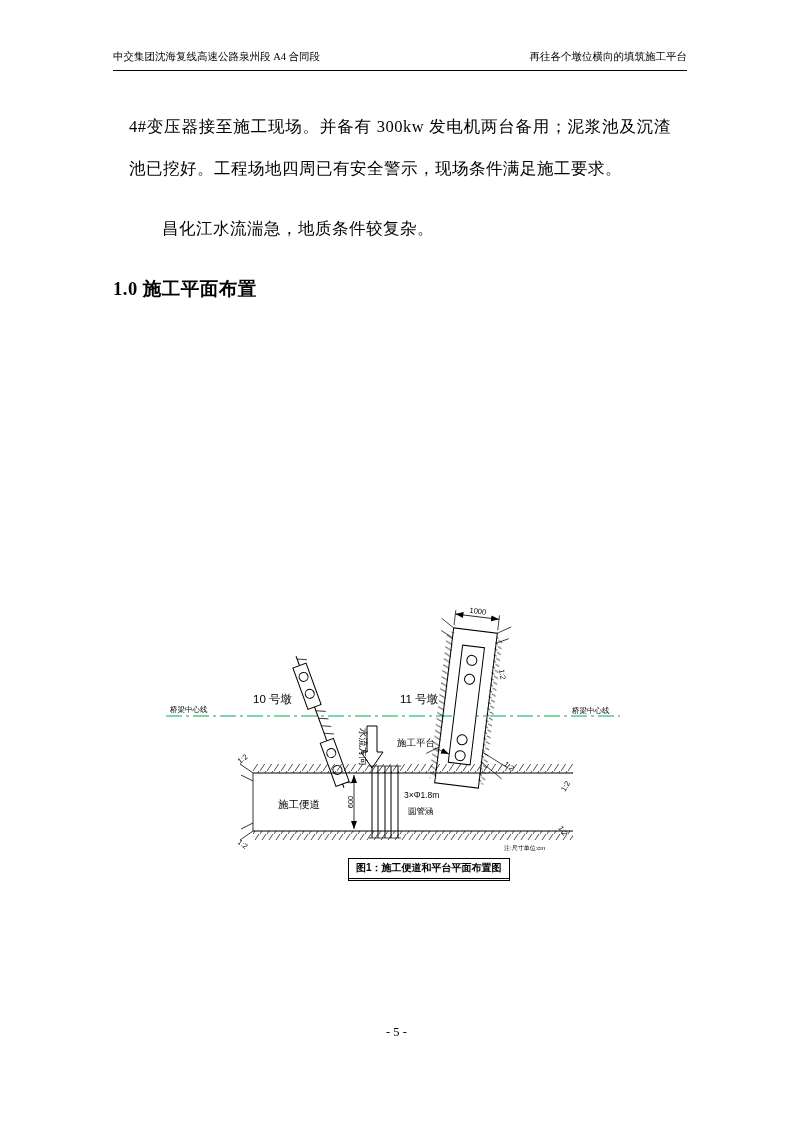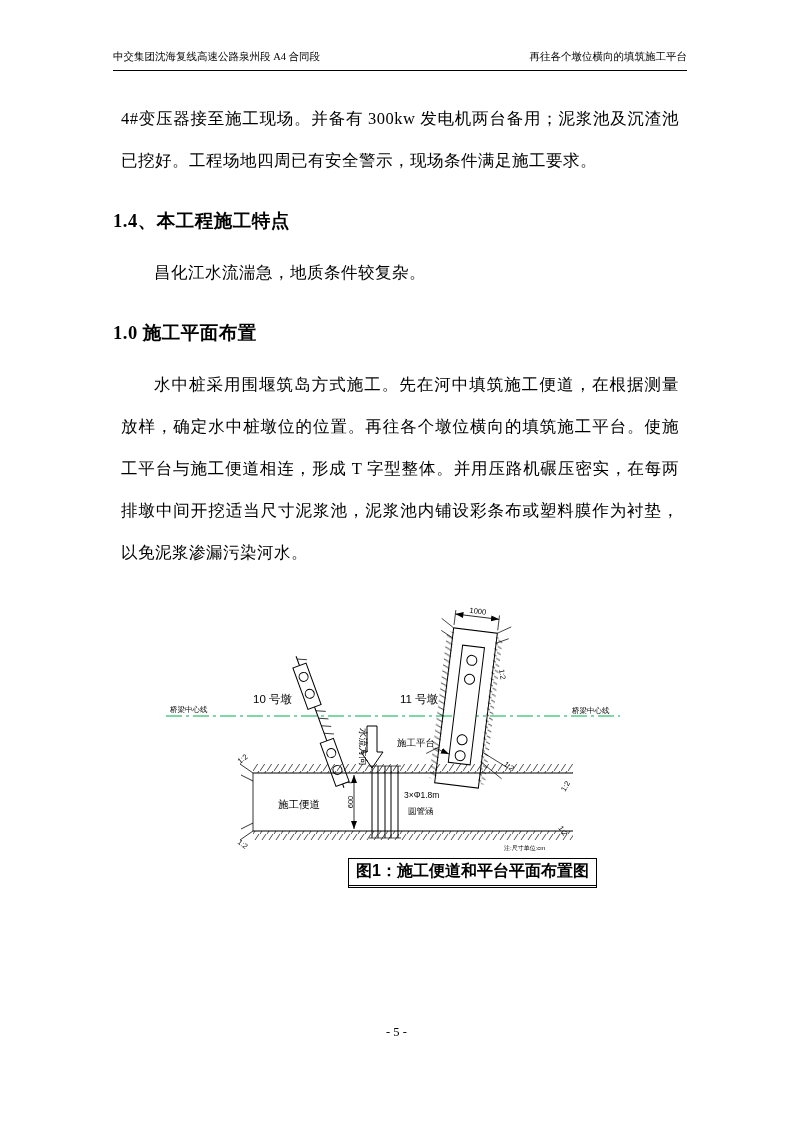--- a/index.html
+++ b/index.html
@@ -19,42 +19,42 @@
     font-size:10.5px; line-height:14px;
     border-bottom:1px solid #000;
     padding-bottom:6px;
   }
   
   .content {
     position:absolute; left:113px; top:90px; width:574px;
     font-size:16.5px;
   }
   .content p {
-    margin:8px;
+    margin:16px;
     line-height:42px;
     text-align:justify;
     letter-spacing:0.5px;
   }
   .indent { text-indent:2em; }
   .content h2 {
     font-size:18.5px; font-weight:bold;
     margin:26px 0 0 0; line-height:26px;
     letter-spacing:0.5px;
   }
   .content .after-h { margin-top:18px; }
   
   .figure-wrap { position:absolute; left:148px; top:600px; width:500px; height:300px; }
   svg text { font-family:"Liberation Sans", sans-serif; fill:#000; }
   .t6 { font-size:6px; } .t7 { font-size:7.5px; } .t8 { font-size:8.5px; }
   .t9 { font-size:9.5px; } .t10 { font-size:10.5px; } .t11 { font-size:11.5px; }
   .fig-caption {
     position:absolute; left:348px; top:858px;
     border:1px solid #000; border-bottom:3px double #000;
     padding:2px 7px 3px 7px;
-    font-size:16px; font-weight:bold;
+    font-size:10px; font-weight:bold;
     font-family:"Liberation Sans", sans-serif;
     background:#fff; white-space:nowrap;
   }
   
   .footer {
     position:absolute; left:0; top:1025px; width:100%;
     text-align:center; font-size:12.5px;
   }
 </style>
 </head>
@@ -62,24 +62,22 @@
 
 <div class="page">
 
   <div class="header">
     <span>中交集团沈海复线高速公路泉州段 A4 合同段</span>
     <span>再往各个墩位横向的填筑施工平台</span>
   </div>
 
   <div class="content">
     <p>4#变压器接至施工现场。并备有 300kw 发电机两台备用；泥浆池及沉渣池已挖好。工程场地四周已有安全警示，现场条件满足施工要求。</p>
-    <h2>1.4、本工程施工特点</h2>
     <p class="indent after-h">昌化江水流湍急，地质条件较复杂。</p>
     <h2>1.0 施工平面布置</h2>
-    <p class="indent after-h">水中桩采用围堰筑岛方式施工。先在河中填筑施工便道，在根据测量放样，确定水中桩墩位的位置。再往各个墩位横向的填筑施工平台。使施工平台与施工便道相连，形成 T 字型整体。并用压路机碾压密实，在每两排墩中间开挖适当尺寸泥浆池，泥浆池内铺设彩条布或塑料膜作为衬垫，以免泥浆渗漏污染河水。</p>
   </div>
 
   <div class="figure-wrap">
     <svg viewBox="0 0 500 300" width="500" height="300">
       <defs>
         <pattern id="hatchA" width="7" height="9" patternUnits="userSpaceOnUse">
           <line x1="0" y1="9" x2="6" y2="0" stroke="#000" stroke-width="0.7"></line>
         </pattern>
         <pattern id="hatchB" width="9" height="6" patternUnits="userSpaceOnUse">
           <line x1="0" y1="1" x2="9" y2="5" stroke="#000" stroke-width="0.7"></line>

